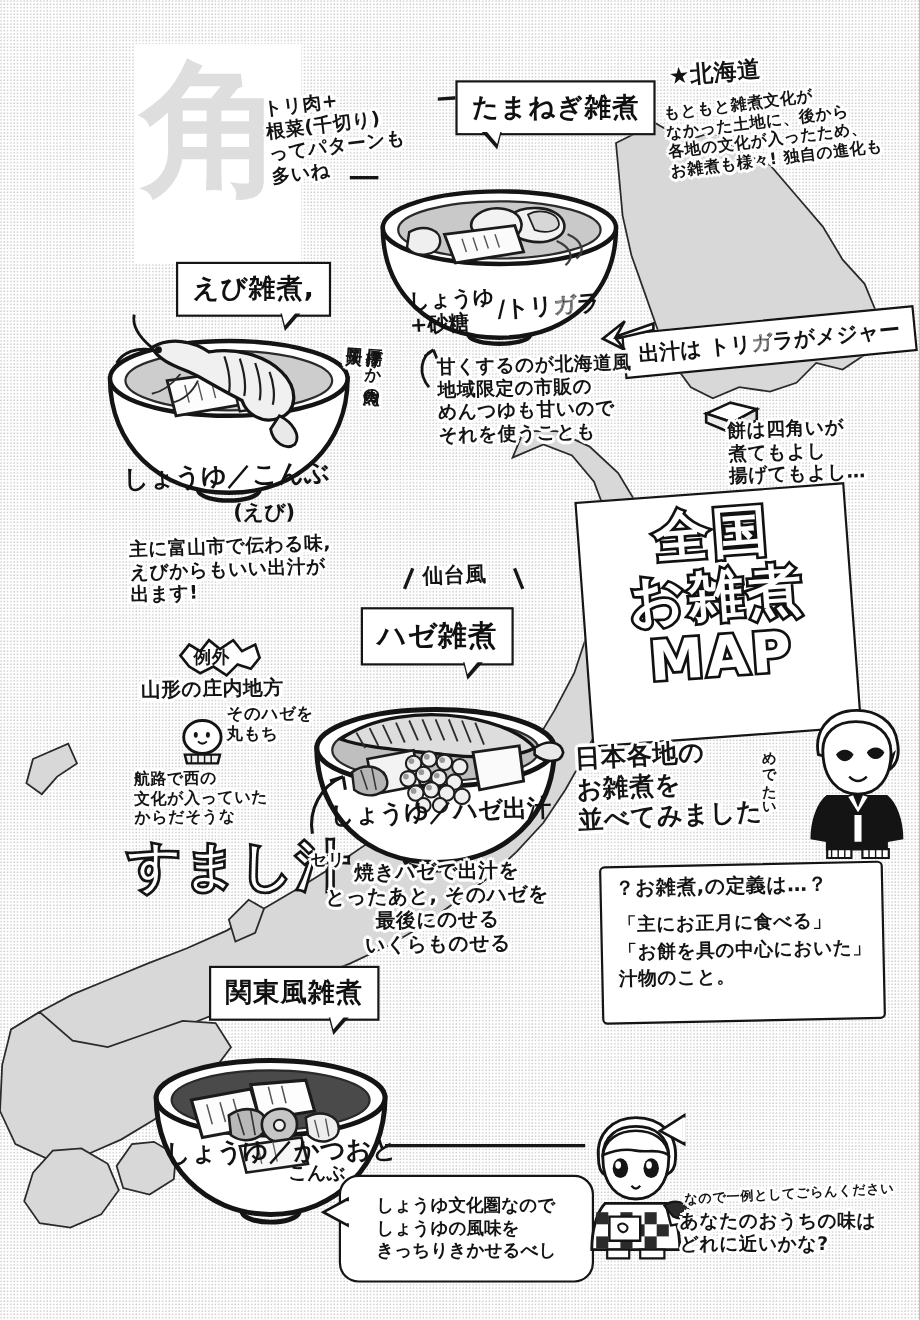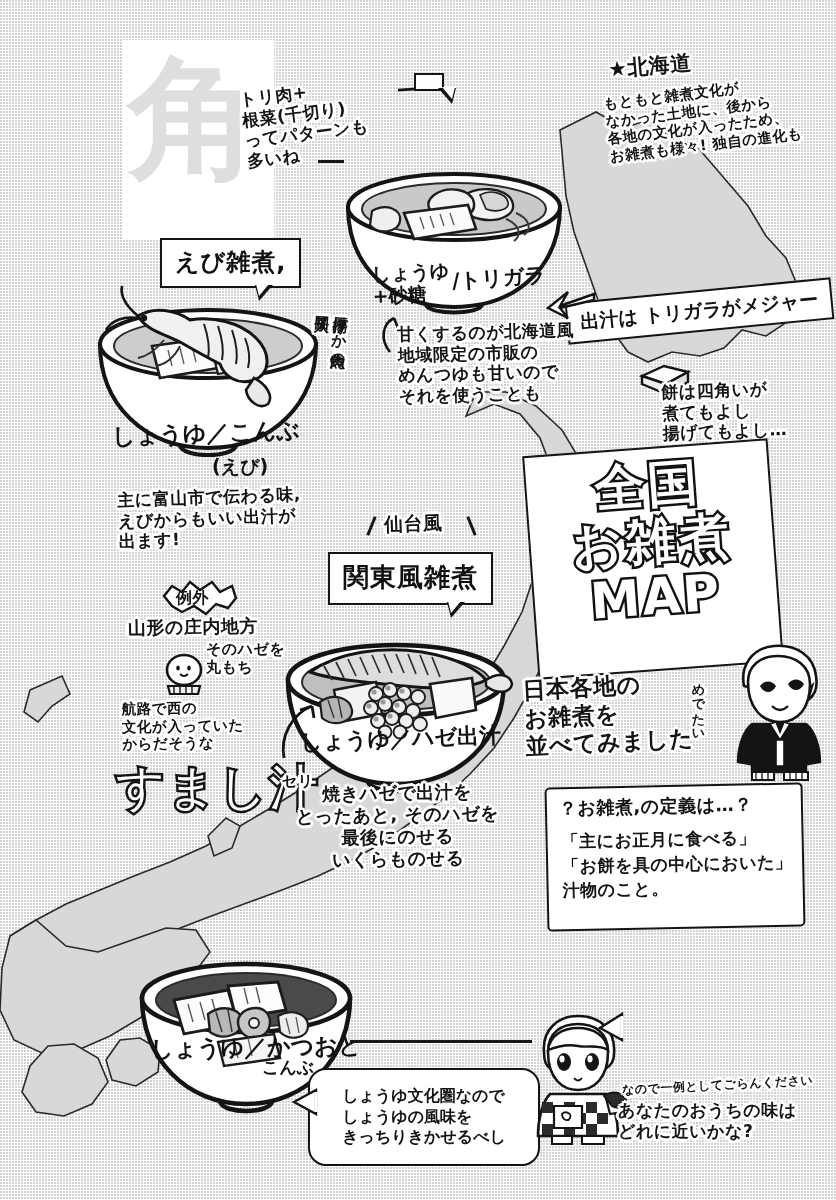--- a/index.html
+++ b/index.html
@@ -226,20 +226,21 @@
   <div class="wm-char">角</div>
 
   <div class="pos hand halo" style="left:243px;top:82px;font-size:17px;transform:rotate(-7deg);">トリ肉+
 根菜(千切り)
 ってパターンも
 多いね</div>
   <div class="tick" style="left:398px;top:88px;width:18px;height:3px;transform:rotate(-4deg);"></div>
   <div class="tick" style="left:318px;top:160px;width:26px;height:3px;"></div>
 
   <div class="label-box" style="left:414px;top:73px;font-size:24px;">
+    <span>たまねぎ雑煮</span>
     <span class="tail tail-dl"></span>
   </div>
 
   <div class="pos hand halo" style="left:608px;top:54px;font-size:21px;transform:rotate(-5deg);">★北海道</div>
   <div class="pos hand halo" style="left:606px;top:84px;font-size:14.5px;transform:rotate(-7deg);">もともと雑煮文化が
 なかった土地に、後から
 各地の文化が入ったため、
 お雑煮も様々! 独自の進化も</div>
 
   <div class="bowl" style="left:330px;top:155px;">
@@ -356,21 +357,21 @@
     <path d="M20 24 Q24 28 28 24" fill="none" stroke="#141414" stroke-width="1.8"></path>
     <path d="M8 36 L40 36 L38 44 L10 44 Z" fill="#efefef" stroke="#141414" stroke-width="2.2"></path>
     <path d="M14 36 l0 8 M20 36 l0 8 M26 36 l0 8 M32 36 l0 8" stroke="#141414" stroke-width="1.4"></path>
   </svg>
 
   <div class="pos hand halo" style="left:122px;top:700px;font-size:14.5px;transform:rotate(-1deg);">航路で西の
 文化が入っていた
 からだそうな</div>
 
   <div class="label-box" style="left:328px;top:552px;font-size:26px;">
-    <span>関東風雑煮</span>
+    <span>ハゼ雑煮</span>
     <span class="tail tail-dr"></span>
   </div>
 
   <div class="bowl" style="left:272px;top:618px;">
     <svg width="250" height="180" viewBox="0 0 250 180">
       <path d="M16 62 C16 122 60 166 124 166 C188 166 232 122 232 62 Z" fill="#ffffff" stroke="#141414" stroke-width="4.5"></path>
       <path d="M96 164 C100 176 148 176 152 164" fill="none" stroke="#141414" stroke-width="4.5"></path>
       <ellipse cx="124" cy="62" rx="108" ry="35" fill="#ffffff" stroke="#141414" stroke-width="4.5"></ellipse>
       <ellipse cx="124" cy="64" rx="94" ry="28" fill="#bfbfbf" stroke="#2a2a2a" stroke-width="2"></ellipse>
 
@@ -466,20 +467,24 @@
     <path d="M34 132 l0 8 M40 132 l0 8 M46 132 l0 8 M68 132 l0 8 M74 132 l0 8 M80 132 l0 8" stroke="#141414" stroke-width="1.3"></path>
   </svg>
 
   <div class="def-box">
     <div class="pos hand" style="left:12px;top:8px;font-size:18px;">？お雑煮,の定義は…？</div>
     <div class="pos hand" style="left:14px;top:40px;font-size:17px;line-height:1.45;">「主にお正月に食べる」
 「お餅を具の中心においた」
 汁物のこと。</div>
   </div>
 
+  <div class="label-box" style="left:190px;top:878px;font-size:24px;">
+    <span>関東風雑煮</span>
+    <span class="tail tail-dr"></span>
+  </div>
 
   <div class="bowl" style="left:128px;top:938px;">
     <svg width="236" height="180" viewBox="0 0 236 180">
       <path d="M14 60 C14 120 58 166 118 166 C178 166 222 120 222 60 Z" fill="#ffffff" stroke="#141414" stroke-width="4.5"></path>
       <path d="M92 164 C96 176 140 176 144 164" fill="none" stroke="#141414" stroke-width="4.5"></path>
       <ellipse cx="118" cy="60" rx="104" ry="34" fill="#ffffff" stroke="#141414" stroke-width="4.5"></ellipse>
       <ellipse cx="118" cy="62" rx="90" ry="27" fill="#4a4a4a" stroke="#2a2a2a" stroke-width="2"></ellipse>
 
       <path d="M46 62 L100 52 L110 86 L56 96 Z" fill="#fcfcfc" stroke="#1b1b1b" stroke-width="2.8"></path>
       <path d="M60 66 l5 18 M72 64 l5 18 M84 61 l5 18" stroke="#555" stroke-width="1.4"></path>

